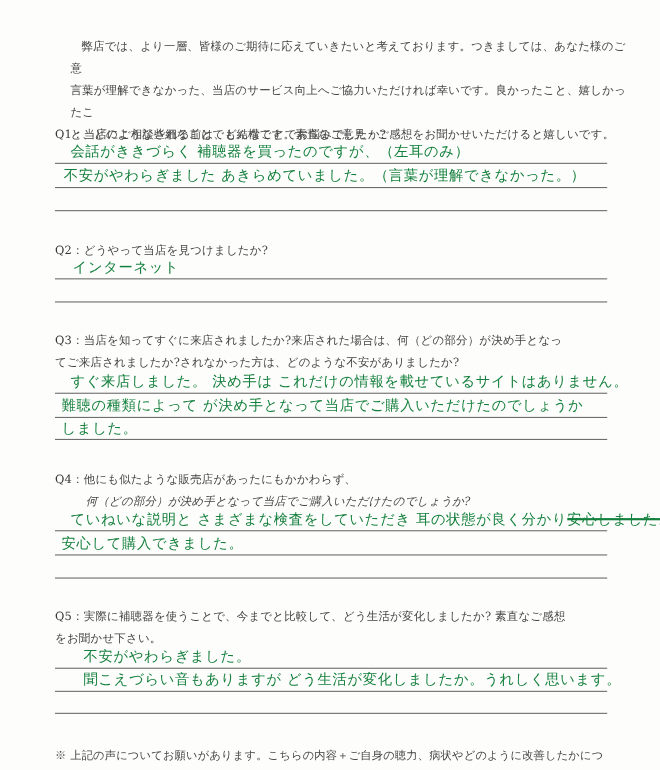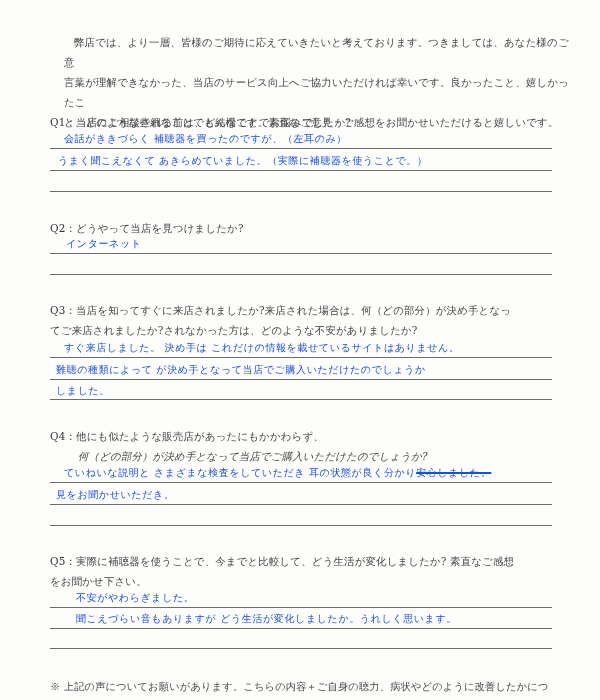--- a/index.html
+++ b/index.html
@@ -21,21 +21,21 @@
   }
   .q .qnum { font-weight:normal; color:#333; }
   .q .cont-indent { padding-left:28px;font-style:italic; }
   .rule {
     position:absolute; left:50px; width:502px; height:0;
     border-top:1.3px solid #6d6d6d;
   }
   .hw {
     position:absolute; left:62px;
     font-family:"DejaVu Sans", sans-serif;
-    font-size:10px; line-height:16px; color:#1d4ed8;
+    font-size:13px; line-height:16px; color:#15803d;
     letter-spacing:0.6px; white-space:nowrap;
     transform-origin:left bottom;
   }
   .strike { text-decoration:line-through; text-decoration-thickness:2px; }
   .note {
     position:absolute; left:50px; top:680px; width:520px;
     font-size:10.2px; color:#444; white-space:nowrap; letter-spacing:0.2px;
   }
 </style>
 </head>
@@ -45,21 +45,21 @@
   <div><span class="indent"></span><span>弊店では、より一層、皆様のご期待に応えていきたいと考えております。つきましては、あなた様のご意</span></div>
   <div>言葉が理解できなかった、当店のサービス向上へご協力いただければ幸いです。良かったこと、嬉しかったこ</div>
   <div>と、どのような些細なことでも結構です。素直なご意見・ご感想をお聞かせいただけると嬉しいです。</div>
 </div>
 
 <div class="q" style="top:112px">
   <span class="qnum">Q1</span><span>：当店にご相談される前は、どんなことでお悩みでしたか?</span>
 </div>
 <div class="hw" style="top:131px;left:64px">会話がききづらく 補聴器を買ったのですが、（左耳のみ）</div>
 <div class="rule" style="top:148px"></div>
-<div class="hw" style="top:153px;left:58px">うまく聞こえなくて あきらめていました。（実際に補聴器を使うことで。）</div>
+<div class="hw" style="top:153px;left:58px">不安がやわらぎました あきらめていました。（言葉が理解できなかった。）</div>
 <div class="rule" style="top:170px"></div>
 <div class="rule" style="top:191px"></div>
 
 <div class="q" style="top:218px">
   <span class="qnum">Q2</span><span>：どうやって当店を見つけましたか?</span>
 </div>
 <div class="hw" style="top:236px;left:66px">インターネット</div>
 <div class="rule" style="top:253px"></div>
 <div class="rule" style="top:274px"></div>
 
@@ -75,21 +75,21 @@
 <div class="rule" style="top:399px"></div>
 
 <div class="q" style="top:426px">
   <div><span class="qnum">Q4</span><span>：他にも似たような販売店があったにもかかわらず、</span></div>
   <div class="cont-indent">何（どの部分）が決め手となって当店でご購入いただけたのでしょうか?</div>
 </div>
 <div class="hw" style="top:465px;left:64px">
   <span>ていねいな説明と さまざまな検査をしていただき 耳の状態が良く分かり</span><span class="strike">安心しました。</span>
 </div>
 <div class="rule" style="top:482px"></div>
-<div class="hw" style="top:487px;left:56px">見をお聞かせいただき。</div>
+<div class="hw" style="top:487px;left:56px">安心して購入できました。</div>
 <div class="rule" style="top:504px"></div>
 <div class="rule" style="top:525px"></div>
 
 <div class="q" style="top:551px">
   <div><span class="qnum">Q5</span><span>：実際に補聴器を使うことで、今までと比較して、どう生活が変化しましたか? 素直なご感想</span></div>
   <div>をお聞かせ下さい。</div>
 </div>
 <div class="hw" style="top:590px;left:76px">不安がやわらぎました。</div>
 <div class="rule" style="top:607px"></div>
 <div class="hw" style="top:611px;left:76px">聞こえづらい音もありますが どう生活が変化しましたか。うれしく思います。</div>

